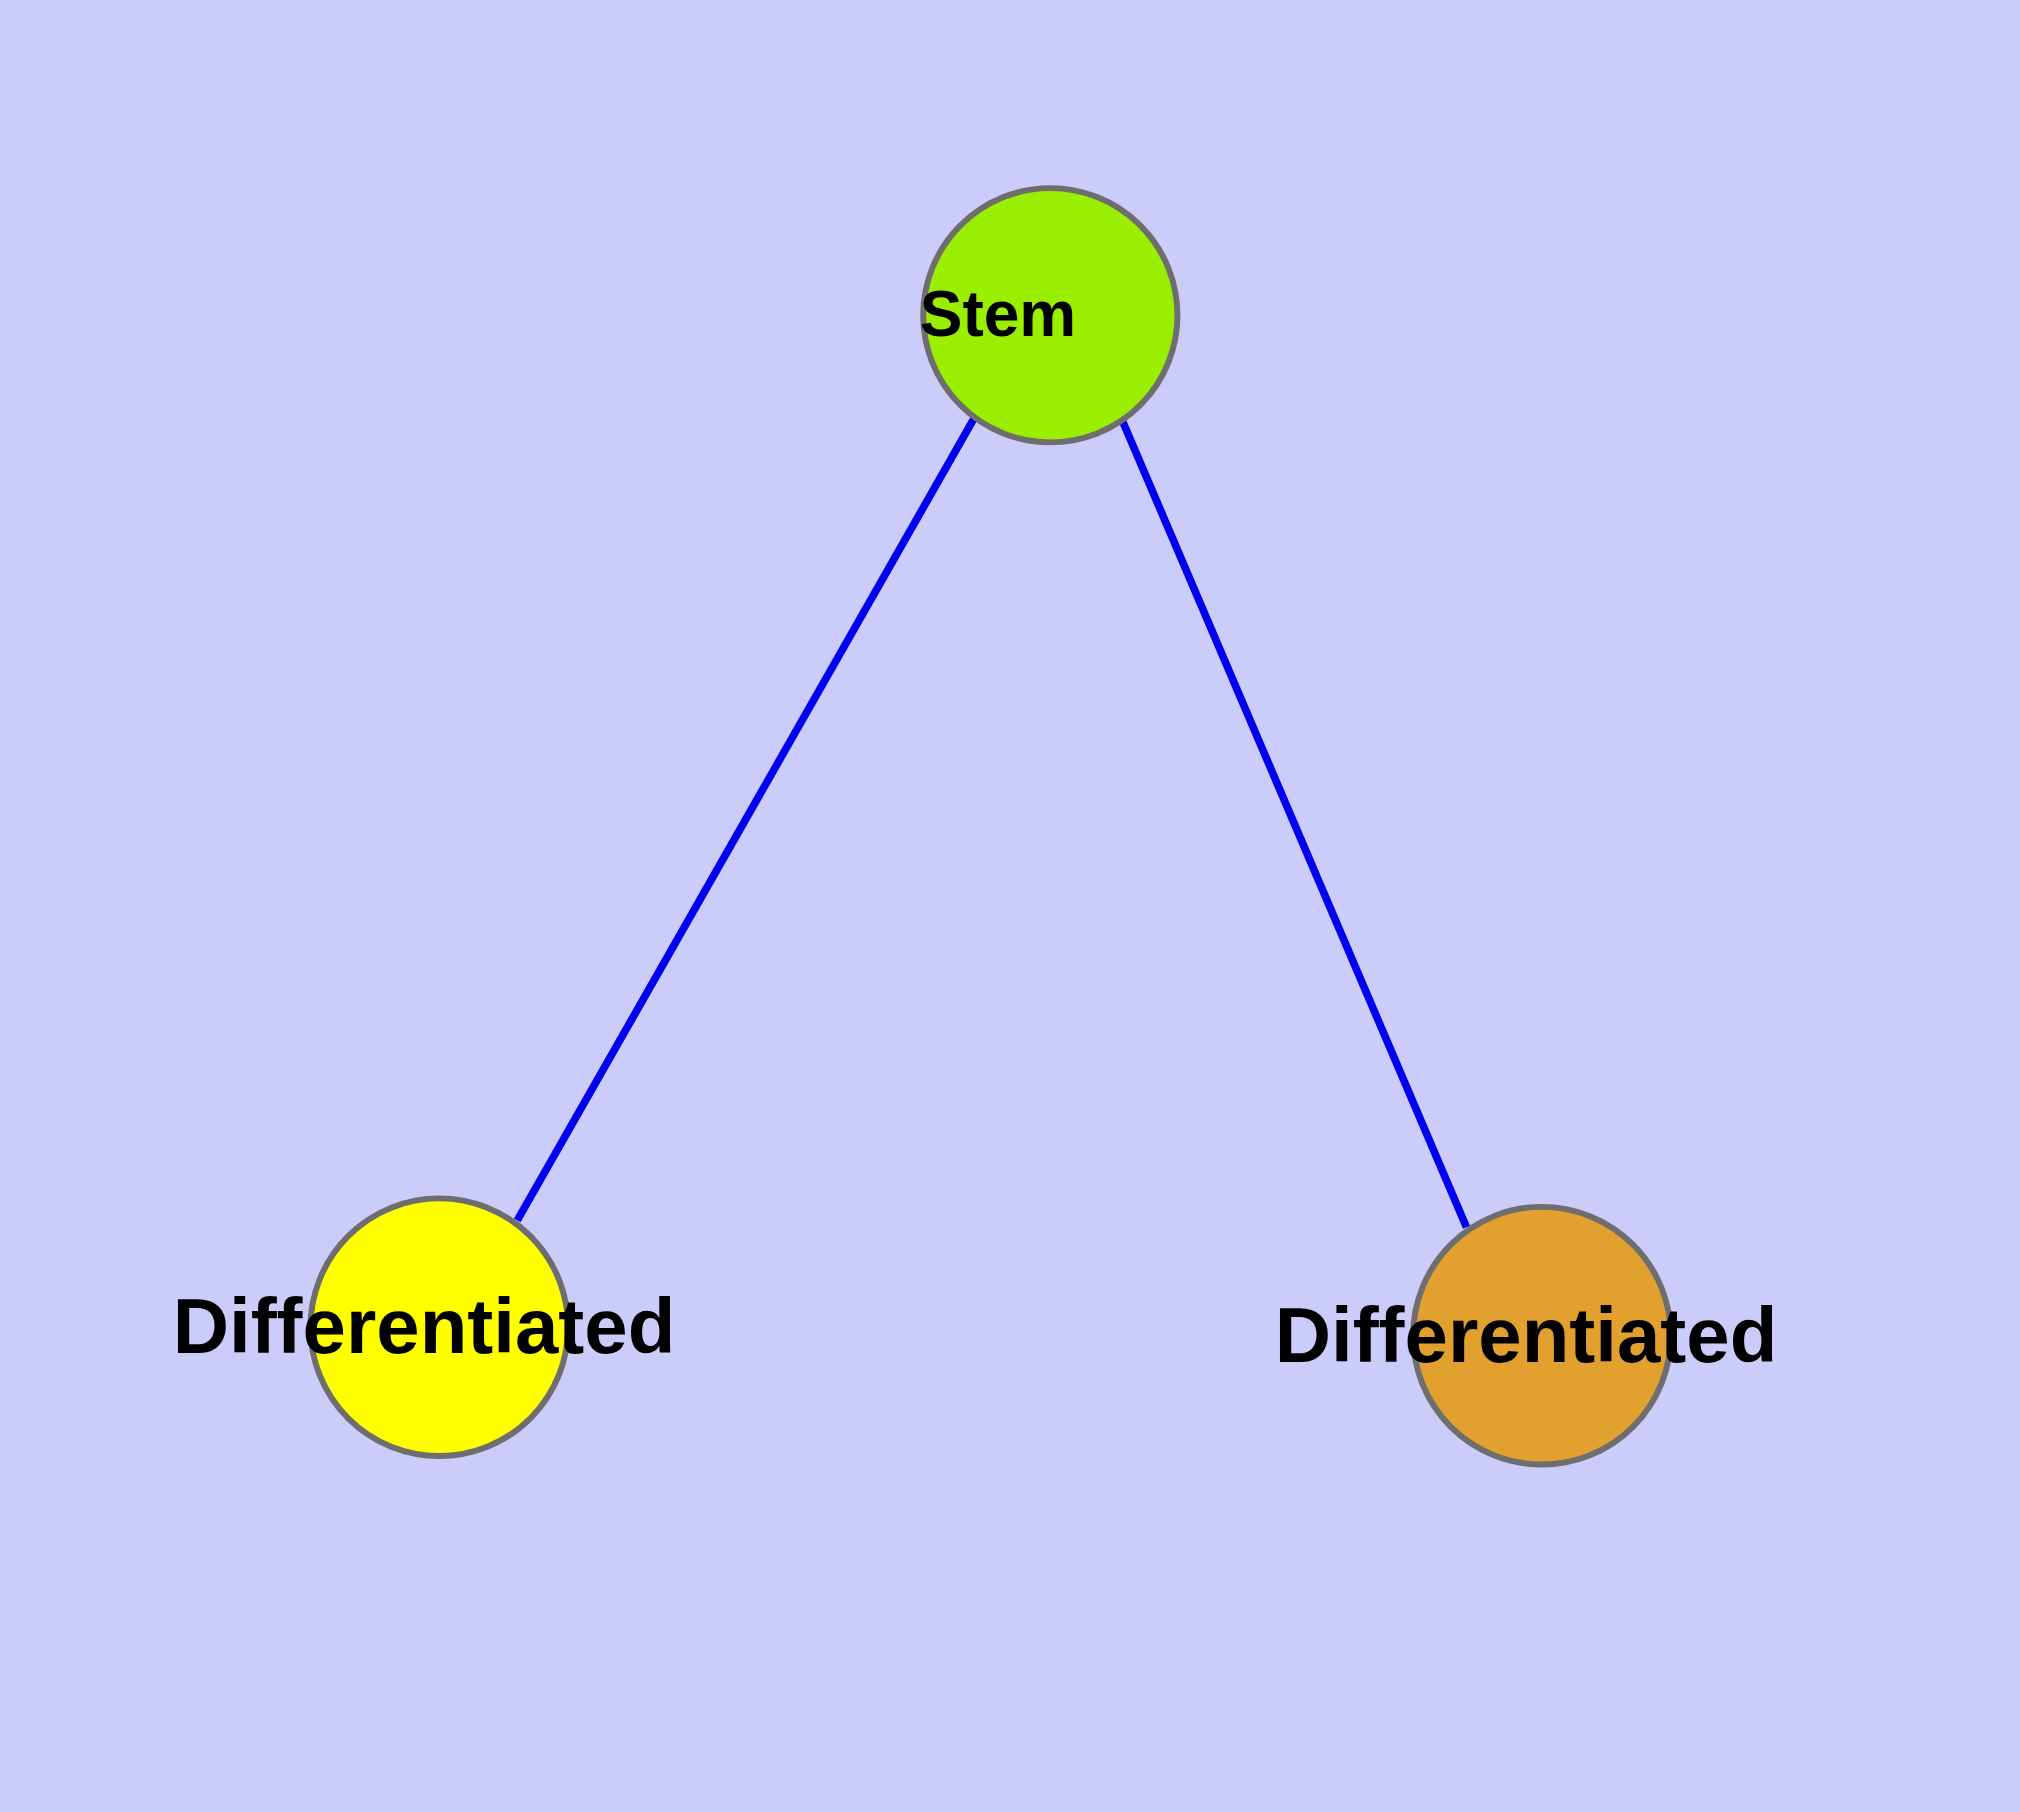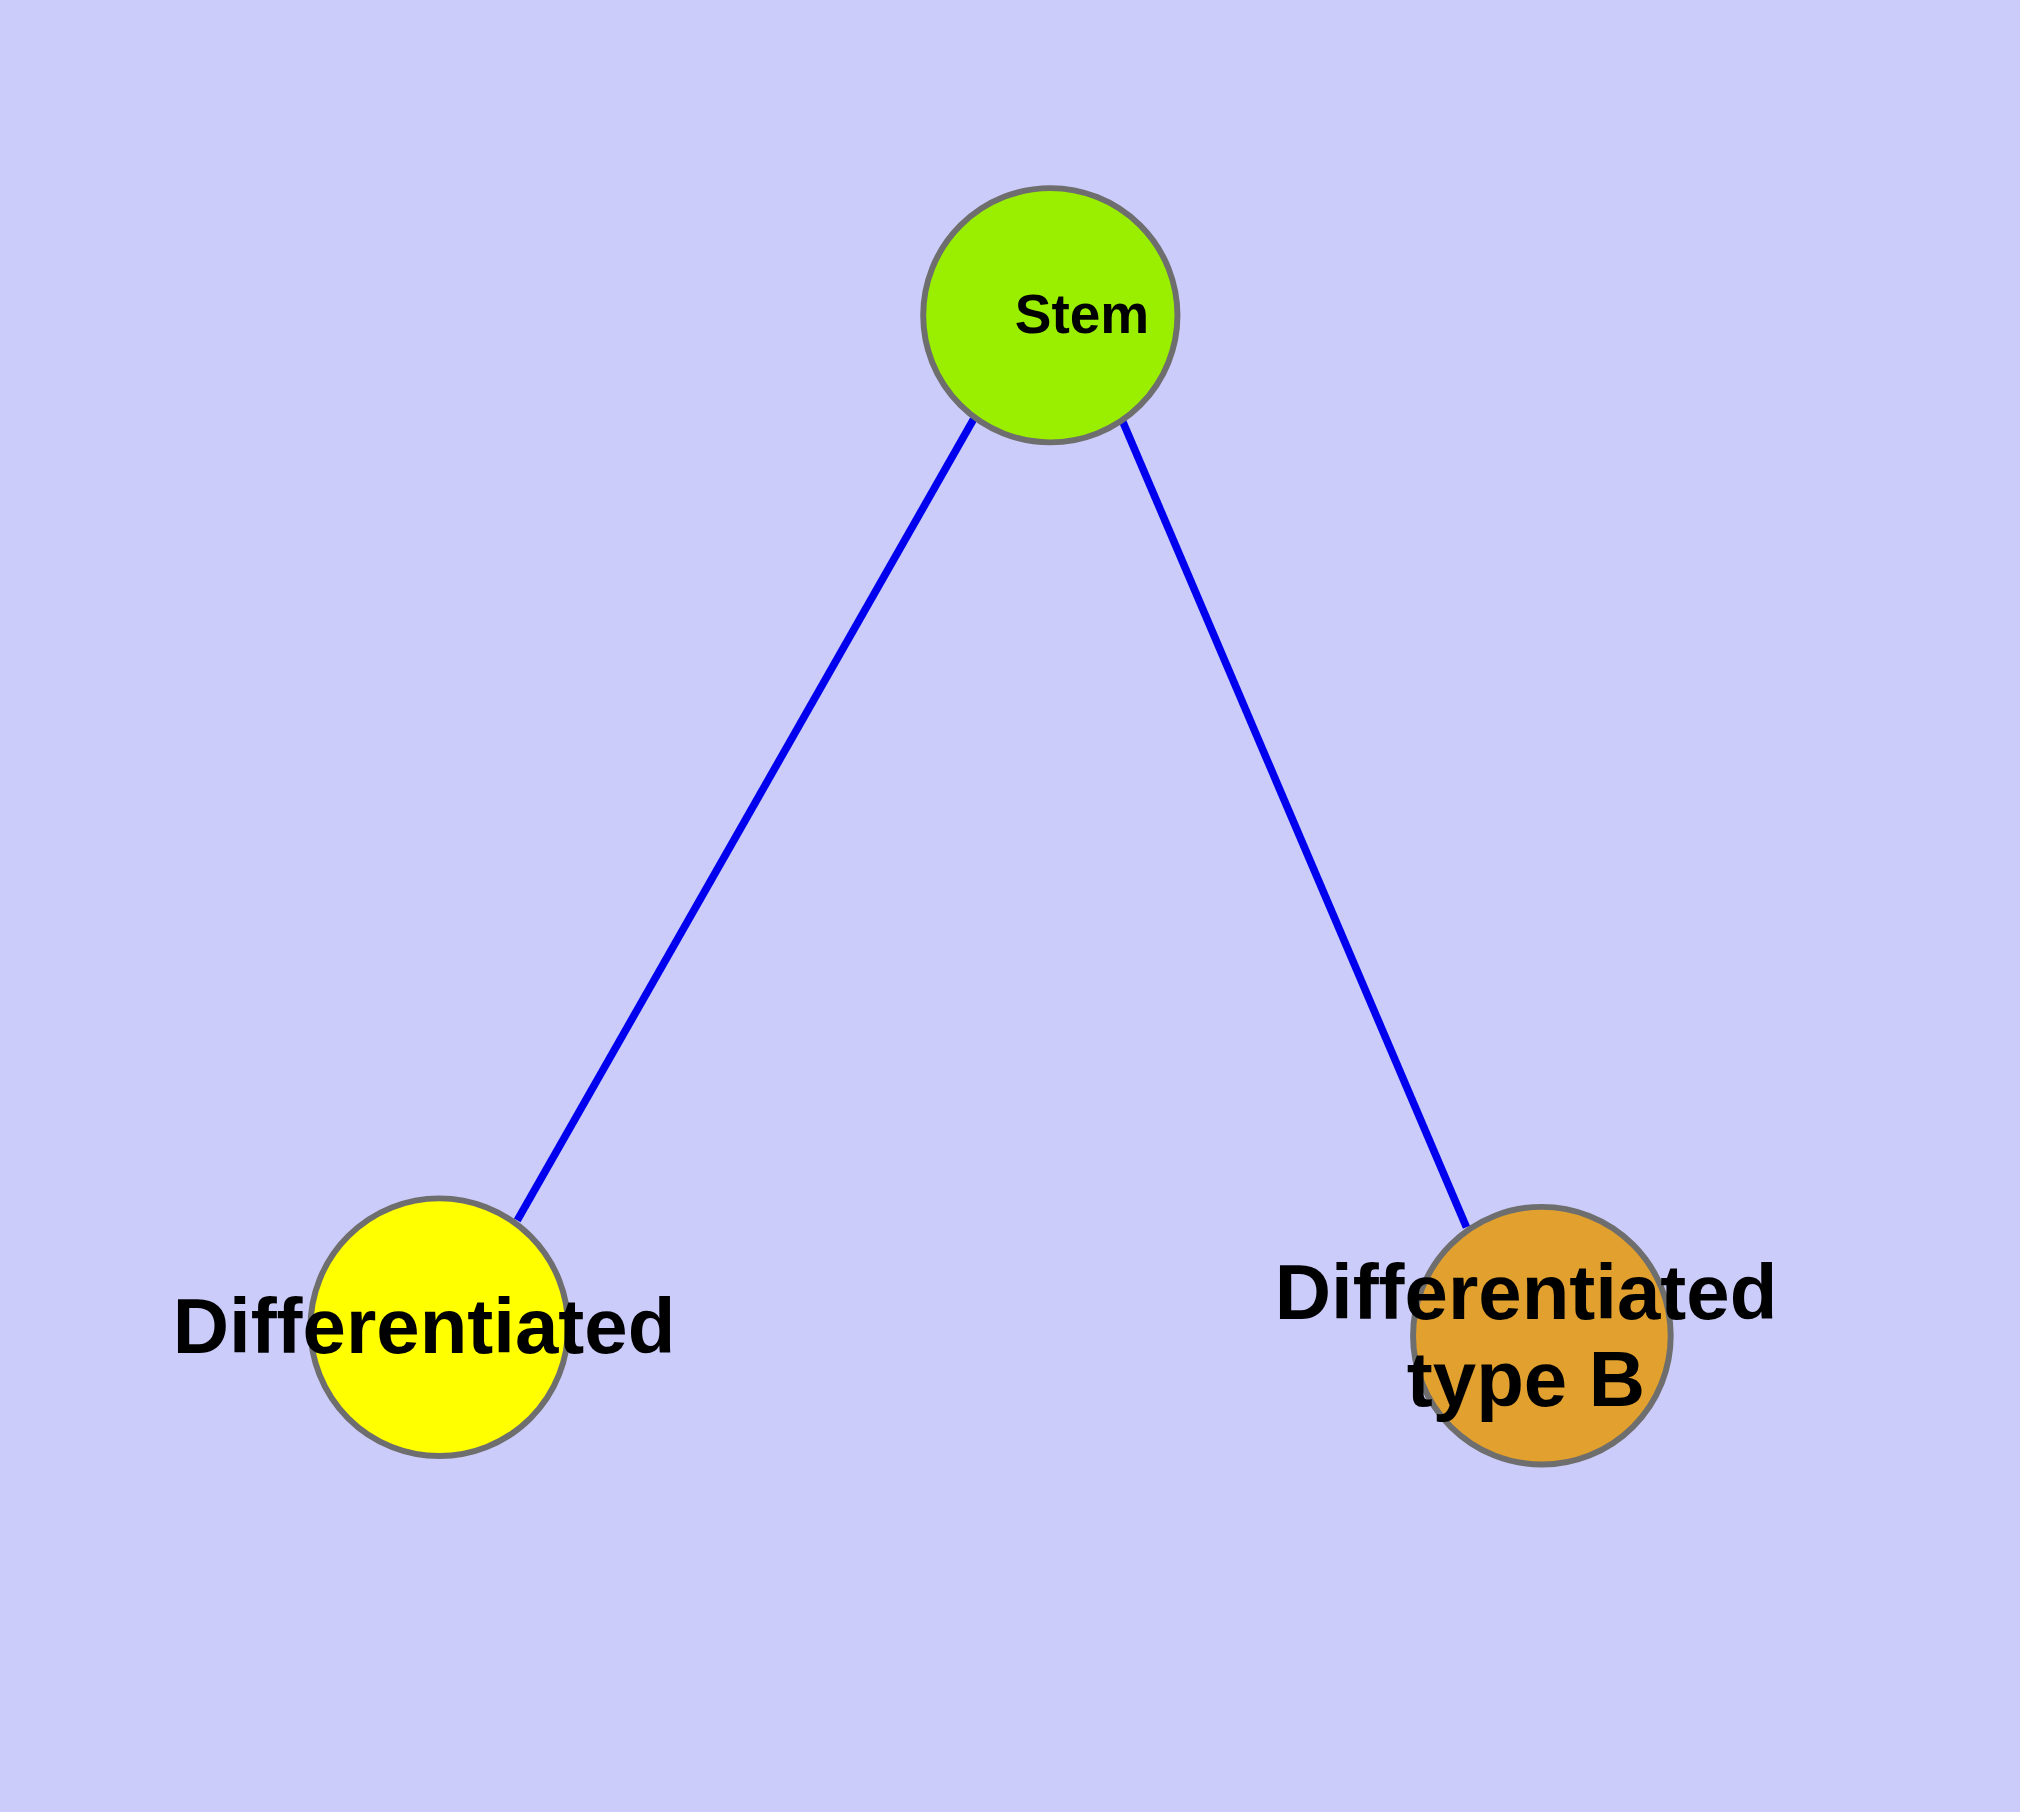--- a/index.html
+++ b/index.html
@@ -28,22 +28,22 @@
     text-align: center;
     color: #000000;
     font-weight: bold;
     font-family: "Liberation Sans", sans-serif;
     white-space: nowrap;
     line-height: 1.12;
     pointer-events: none;
     user-select: none;
   }
   .label-stem {
-    font-size: 55px;
-    left: 1082px;
+    font-size: 64px;
+    left: 998px;
     top: 315px;
     transform: translate(-50%, -50%);
   }
   .label-diff-a {
     font-size: 78px;
     left: 424px;
     top: 1327px;
     transform: translate(-50%, -50%);
   }
   .label-diff-b {
@@ -73,17 +73,16 @@
   <div class="node-label label-stem">
     <span class="label-line">Stem</span>
   </div>
 
   <div class="node-label label-diff-a">
     <span class="label-line">Differentiated</span>
   </div>
 
   <div class="node-label label-diff-b">
     <span class="label-line">Differentiated</span>
-    <span class="label-line">type B</span>
   </div>
 
 </div>
 
 
 </body></html>

